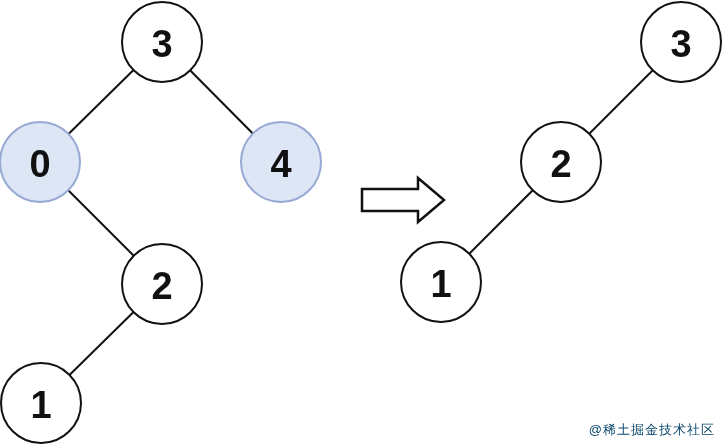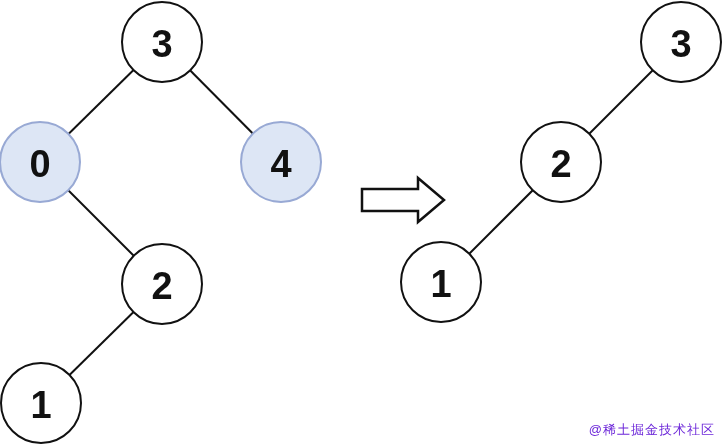--- a/index.html
+++ b/index.html
@@ -18,21 +18,21 @@
   .canvas svg {
     position: absolute;
     left: 0;
     top: 0;
   }
   .watermark {
     position: absolute;
     right: 7px;
     bottom: 5px;
     font-size: 13px;
-    color: #6d28d9;
+    color: #0c4a6e;
     letter-spacing: 1px;
     user-select: none;
   }
 </style>
 </head>
 <body>
 
 <div class="canvas">
   <svg id="tree-svg" width="722" height="444" viewBox="0 0 722 444">
       <line x1="162" y1="42" x2="40" y2="162" stroke="#111111" stroke-width="2"></line>

